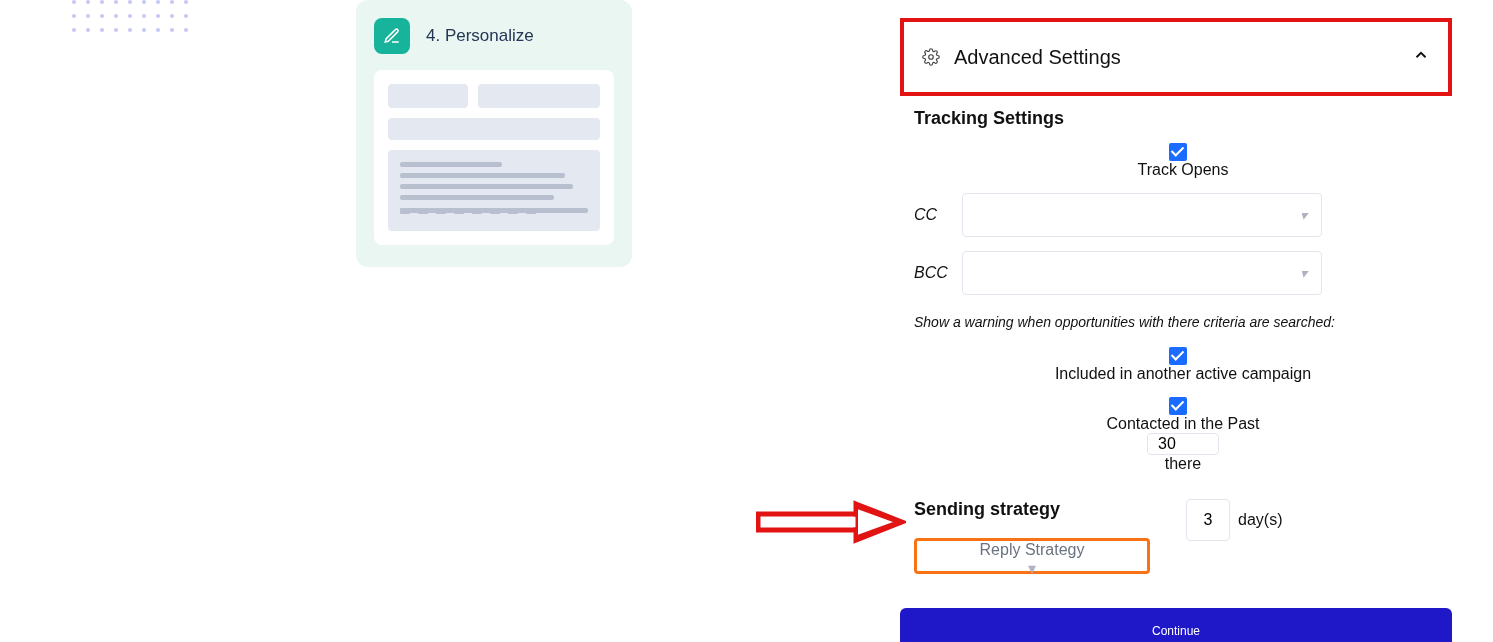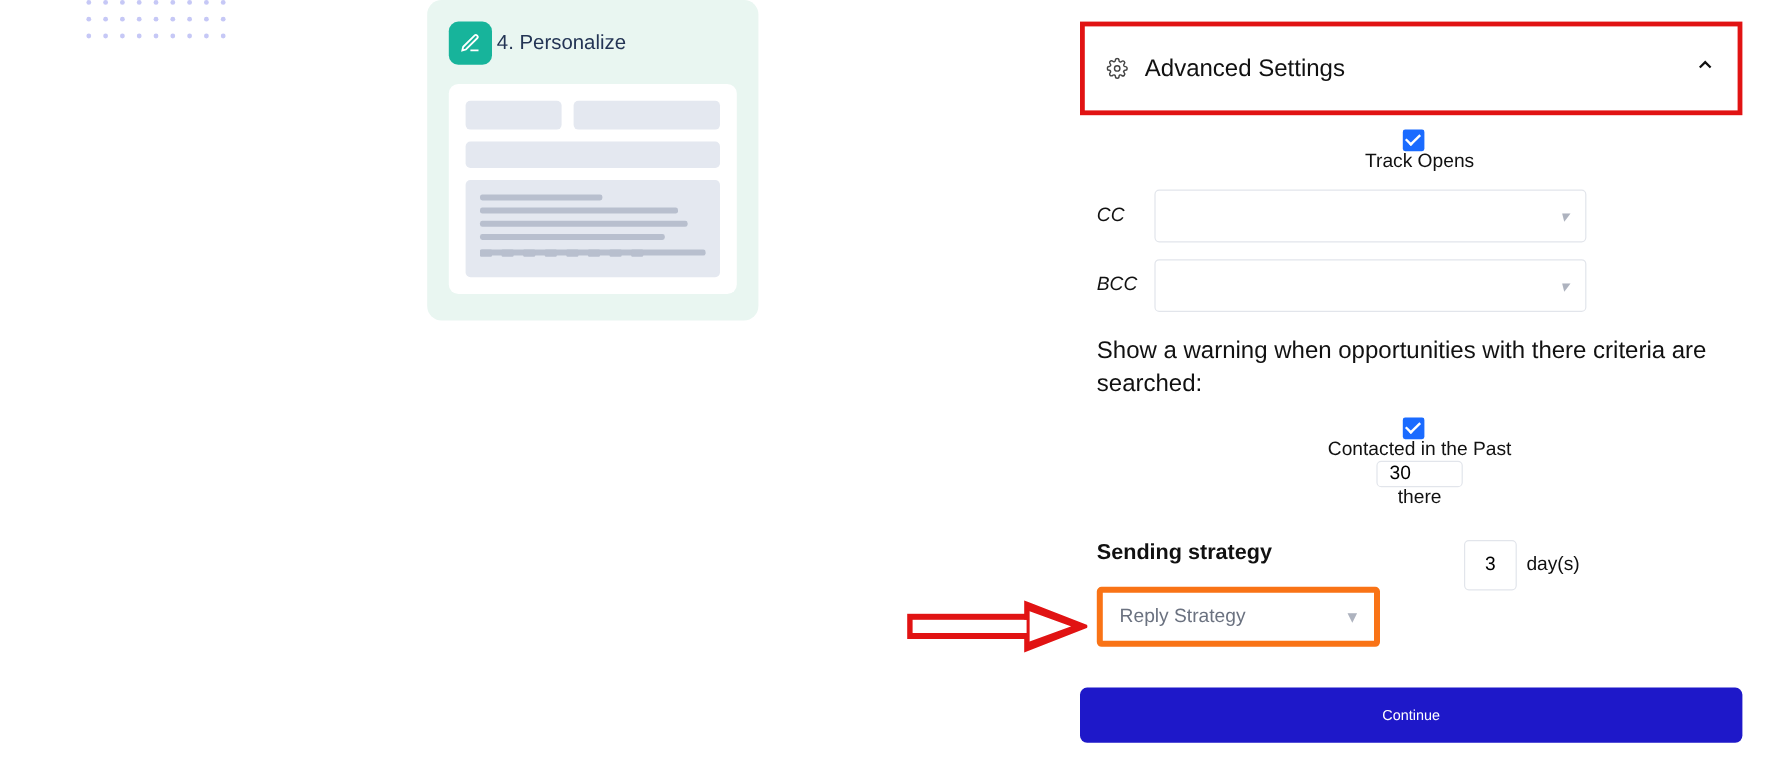--- a/index.html
+++ b/index.html
@@ -39,21 +39,21 @@
   
   .person-card {
     position: absolute;
     top: 0; left: 356px;
     width: 276px;
     border-radius: 12px;
     background: #e9f6f1;
     padding: 18px 18px 22px;
   }
   .person-card .head {
-    display: flex; align-items: center; gap: 4px;
+    display: flex; align-items: center; gap: 16px;
     margin-bottom: 16px;
   }
   .person-card .icon-sq {
     width: 36px; height: 36px; border-radius: 8px;
     background: #17b49b;
     display: flex; align-items: center; justify-content: center;
   }
   .person-card .title {
     font-size: 17px; font-weight: 500; color: #243555;
   }
@@ -140,47 +140,49 @@
     border: 1px solid #e2e5eb;
     border-radius: 4px;
     display: flex; align-items: center; justify-content: flex-end;
     padding: 0 14px;
     color: #aeb3bf;
     cursor: pointer;
   }
   .select-box .caret { font-size: 14px; }
 
   .warn-text {
-    font-size: 20px; font-weight: 500; color: #111;
+    font-size: 14px; font-weight: 500; color: #111;
     margin: 18px 14px 14px 14px;
     line-height: 1.4;
+    font-style: italic;
   }
 
   .inline-input {
     width: 72px; height: 22px;
     border: 1px solid #e2e5eb;
     border-radius: 4px;
     padding: 0 10px;
     font-size: 16px;
     margin: 0 8px;
   }
 
   .two-col {
-    display: flex; gap: 70px;
+    display: flex; gap: 36px;
     margin: 26px 0 0 14px;
   }
   .col h4 {
     font-size: 18px; font-weight: 600; margin-bottom: 18px;
   }
   .strategy-select {
-    width: 236px; height: 50px;
-    border: 5px solid #f97316; border-radius: 4px;
+    width: 236px; height: 36px;
+    border: 3px solid #f97316; border-radius: 4px;
     display: flex; align-items: center; justify-content: space-between;
     padding: 0 14px; color: #6b7280; cursor: pointer;
     font-size: 16px;
+    flex-direction: column;
   }
   .buf-row { display: flex; align-items: center; gap: 8px; font-size: 16px; }
   .buf-input {
     width: 44px; height: 42px;
     border: 1px solid #e2e5eb; border-radius: 4px;
     text-align: center; padding: 0 6px; font-size: 16px;
   }
 
   .continue-btn {
     display: block;
@@ -283,20 +285,21 @@
       </svg>
       <span>Advanced Settings</span>
     </div>
     <span class="chev">
       <svg width="18" height="18" viewBox="0 0 24 24" fill="none" stroke="#111" stroke-width="2.5">
           <path d="M6 15l6-6 6 6"></path>
         </svg>
     </span>
   </div>
 
+  <div class="section-title">Tracking Settings</div>
 
   <div class="row">
     <input type="checkbox" class="chk" checked="" style="">
     <span>Track Opens</span>
   </div>
 
   <div class="kv-row">
     <label>CC</label>
     <div class="select-box">
       <span class="caret">▾</span>
@@ -305,20 +308,24 @@
 
   <div class="kv-row">
     <label>BCC</label>
     <div class="select-box">
       <span class="caret">▾</span>
     </div>
   </div>
 
   <div class="warn-text">Show a warning when opportunities with there criteria are searched:</div>
 
+  <div class="row">
+    <input type="checkbox" class="chk" checked="" style="">
+    <span>Included in another active campaign</span>
+  </div>
 
   <div class="row">
     <input type="checkbox" class="chk" checked="" style="">
     <span>Contacted in the Past</span>
     <input class="inline-input" value="30" style="">
     <span>there</span>
   </div>
 
   <div class="two-col">
     <div class="col">

